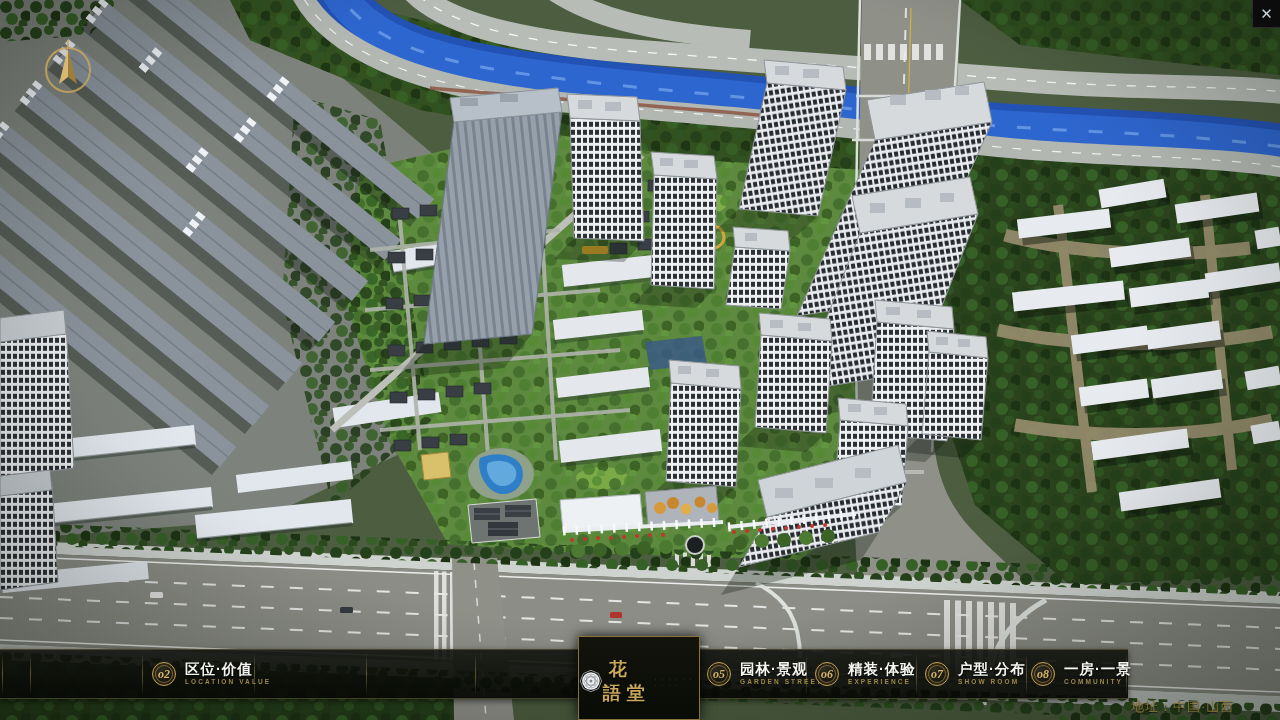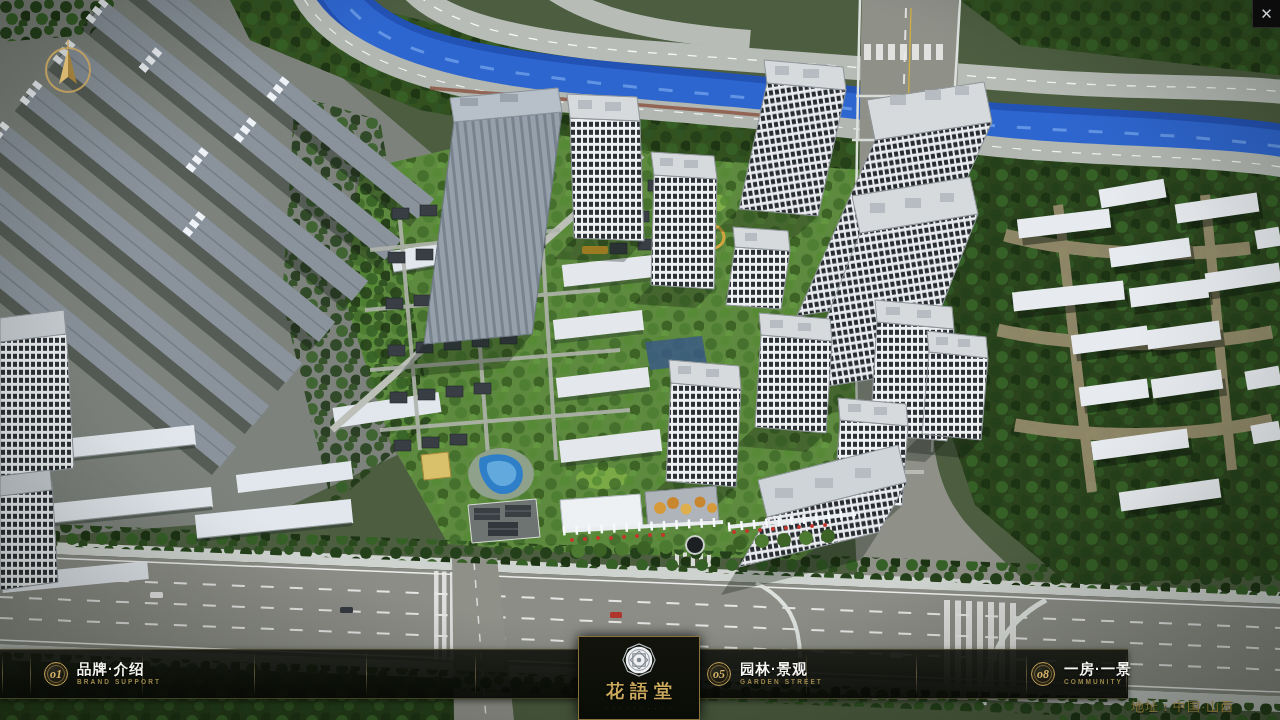--- a/index.html
+++ b/index.html
@@ -30,21 +30,21 @@
     background:radial-gradient(circle at 35% 30%,#2c2c20,#0b0b07);}
   .ntexts{display:flex;flex-direction:column;line-height:1.05;}
   .nlabel{color:#f4f4f0;font-size:14.5px;font-weight:bold;letter-spacing:1px;
     text-shadow:0 1px 2px rgba(0,0,0,.9);white-space:nowrap;}
   .nsub{color:#9d874a;font-size:6.5px;font-weight:bold;letter-spacing:2.1px;margin-top:2.5px;white-space:nowrap;}
 
   
   .logo-panel{position:absolute;left:578px;top:636px;width:122px;height:84px;z-index:22;
     box-sizing:border-box;background:linear-gradient(180deg,#12140c,#090b06);
     border:1px solid #8a733d;box-shadow:0 0 12px rgba(0,0,0,.85);
-    display:flex;flex-direction:column;align-items:center;padding-top:5px;cursor:pointer;}
+    display:flex;flex-direction:row;align-items:center;padding-top:5px;cursor:pointer;}
   .logo-title{color:#c9a85c;font-family:"DejaVu Serif",serif;font-weight:bold;
     font-size:18px;letter-spacing:6px;text-indent:6px;margin-top:1px;text-shadow:0 1px 2px #000;}
   .logo-sub{color:#7d6a33;font-size:5px;letter-spacing:2px;margin-top:2px;}
 
   .address{position:absolute;left:1131px;top:698px;z-index:21;color:rgba(148,126,58,.9);
     font-size:13px;letter-spacing:1px;text-shadow:0 1px 1px rgba(0,0,0,.7);white-space:nowrap;}
 
   .vignette{position:absolute;inset:0;z-index:10;pointer-events:none;
     background:radial-gradient(ellipse at 50% 42%,rgba(0,0,0,0) 55%,rgba(8,12,6,.22) 100%);}
 </style>
@@ -546,41 +546,55 @@
 <div class="close-btn">✕</div>
 
 <div class="navseg left">
   <div class="divider" style="left:2px"></div>
   <div class="divider" style="left:30px"></div>
   <div class="divider" style="left:142px"></div>
   <div class="divider" style="left:254px"></div>
   <div class="divider" style="left:366px"></div>
   <div class="divider" style="left:475px"></div>
 
-  <div class="nav-item" style="left:44px">
-    <div class="badge">o1</div>
+  <div class="nav-item" style="left:152px">
+    <div class="badge">o2</div>
     <div class="ntexts">
-          <span class="nlabel">品牌·介绍</span>
-      <span class="nsub">BRAND SUPPORT</span>
+          <span class="nlabel">区位·价值</span>
+      <span class="nsub">LOCATION VALUE</span>
         </div>
   </div>
 </div>
 
 <div class="navseg right">
   <div class="divider" style="left:2px"></div>
   <div class="divider" style="left:113px"></div>
   <div class="divider" style="left:223px"></div>
   <div class="divider" style="left:333px"></div>
   <div class="divider" style="left:433px"></div>
 
   <div class="nav-item" style="left:14px">
     <div class="badge">o5</div>
     <div class="ntexts">
           <span class="nlabel">园林·景观</span>
       <span class="nsub">GARDEN STREET</span>
+        </div>
+  </div>
+  <div class="nav-item" style="left:122px">
+    <div class="badge">o6</div>
+    <div class="ntexts">
+          <span class="nlabel">精装·体验</span>
+      <span class="nsub">EXPERIENCE</span>
+        </div>
+  </div>
+  <div class="nav-item" style="left:232px">
+    <div class="badge">o7</div>
+    <div class="ntexts">
+          <span class="nlabel">户型·分布</span>
+      <span class="nsub">SHOW ROOM</span>
         </div>
   </div>
   <div class="nav-item" style="left:338px">
     <div class="badge">o8</div>
     <div class="ntexts">
           <span class="nlabel">一房·一景</span>
       <span class="nsub">COMMUNITY</span>
         </div>
   </div>
 </div>

